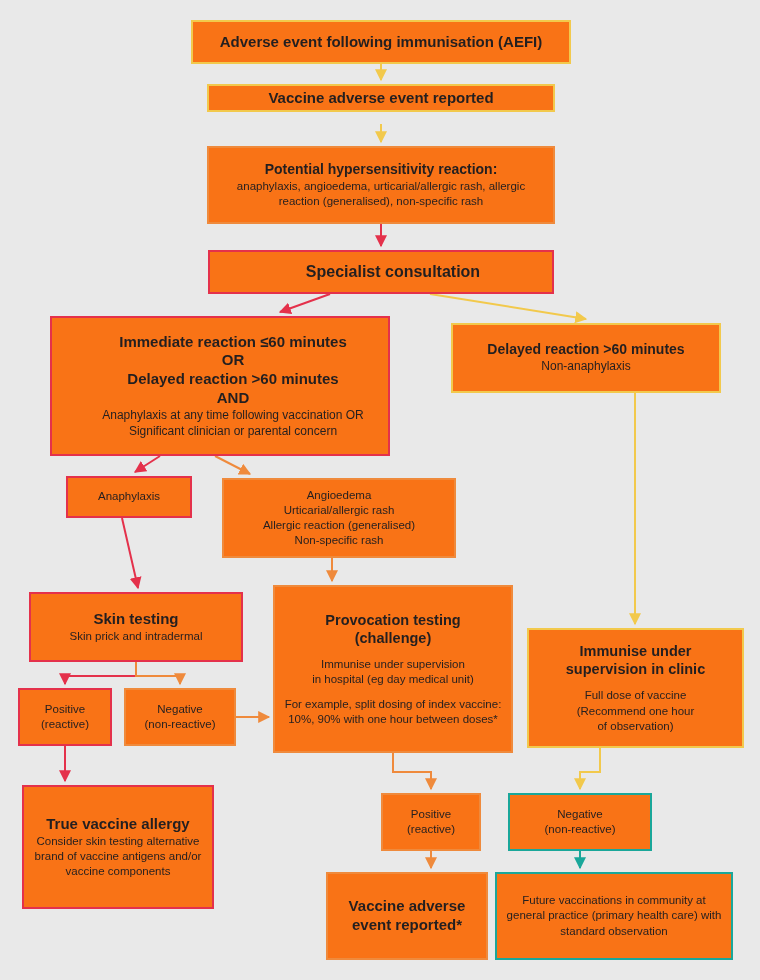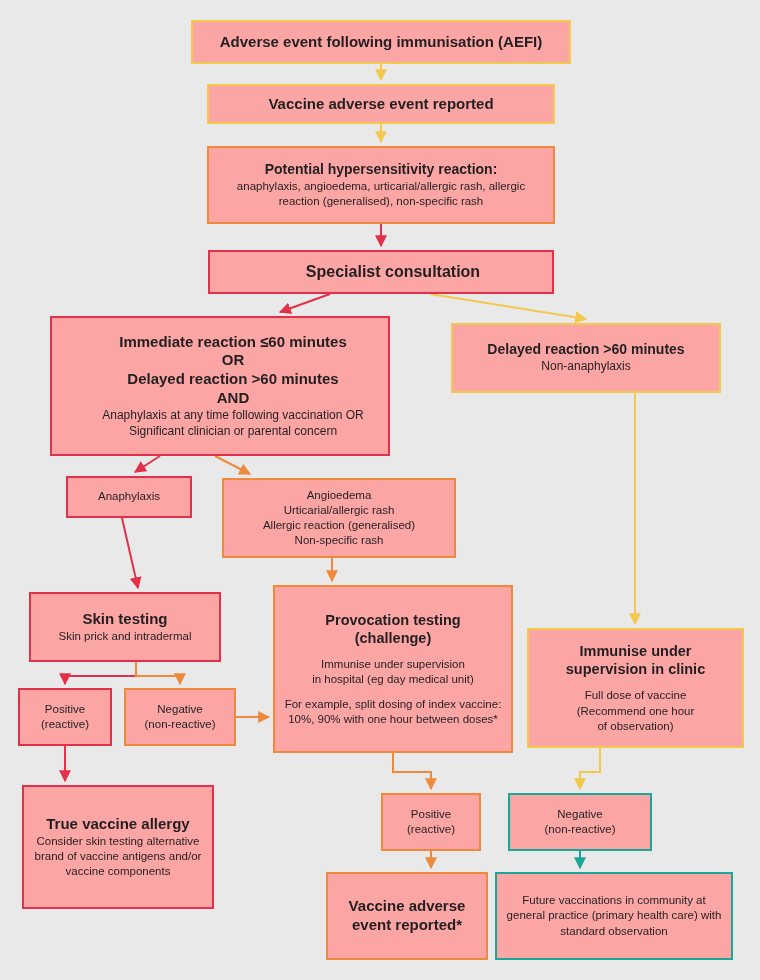--- a/index.html
+++ b/index.html
@@ -24,21 +24,21 @@
   svg.arrows {
     position: absolute;
     left: 0; top: 0;
     width: 760px;
     height: 980px;
     pointer-events: none;
   }
   .node {
     position: absolute;
     box-sizing: border-box;
-    background: #fca5a5;
+    background: #f97316;
     border: 2px solid #7f1d1d;
     display: flex;
     flex-direction: column;
     align-items: center;
     justify-content: center;
     text-align: center;
     padding: 6px 8px;
   }
   .node .ttl {
     font-weight: bold;
@@ -50,28 +50,28 @@
   .node .sub.gap {
     margin-top: 10px;
   }
   .yellow { border-color: #f2c94c; }
   .orange { border-color: #ef8a3c; }
   .red    { border-color: #e4314b; }
   .teal   { border-color: #1aa79a; }
 
   
   #n-aefi      { left:191px; top:20px;  width:380px; height:44px; }
-  #n-reported  { left:207px; top:84px;  width:348px; height:40px; }
+  #n-reported  { left:207px; top:84px;  width:348px; height:28px; }
   #n-hyper     { left:207px; top:146px; width:348px; height:78px; }
   #n-spec      { left:208px; top:250px; width:346px; height:44px; }
   #n-immediate { left:50px;  top:316px; width:340px; height:140px;padding-left:34px; }
   #n-delayed   { left:451px; top:323px; width:270px; height:70px; }
   #n-anaph     { left:66px;  top:476px; width:126px; height:42px; }
   #n-angio     { left:222px; top:478px; width:234px; height:80px; }
-  #n-skin      { left:29px;  top:592px; width:192px; height:70px; }
+  #n-skin      { left:29px;  top:592px; width:214px; height:70px; }
   #n-prov      { left:273px; top:585px; width:240px; height:168px; }
   #n-imm-clin  { left:527px; top:628px; width:217px; height:120px; }
   #n-pos1      { left:18px;  top:688px; width:94px;  height:58px; }
   #n-neg1      { left:124px; top:688px; width:112px; height:58px; }
   #n-true      { left:22px;  top:785px; width:192px; height:124px; }
   #n-pos2      { left:381px; top:793px; width:100px; height:58px; }
   #n-neg2      { left:508px; top:793px; width:144px; height:58px; }
   #n-vae2      { left:326px; top:872px; width:162px; height:88px; }
   #n-future    { left:495px; top:872px; width:238px; height:88px; }
 

